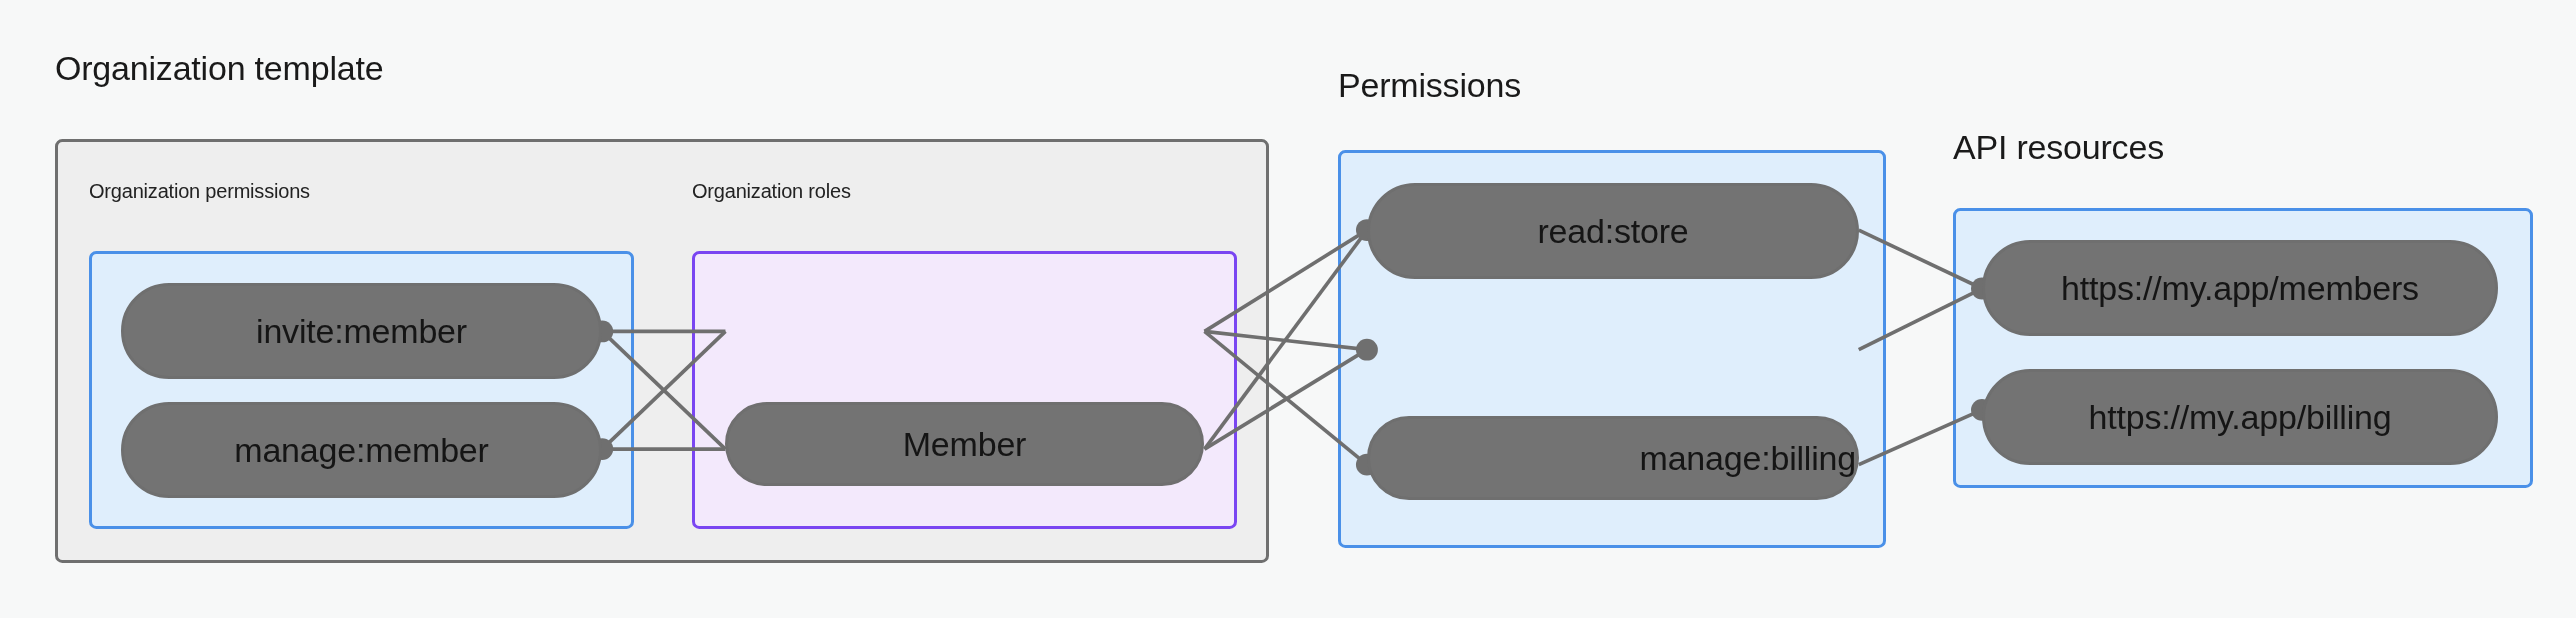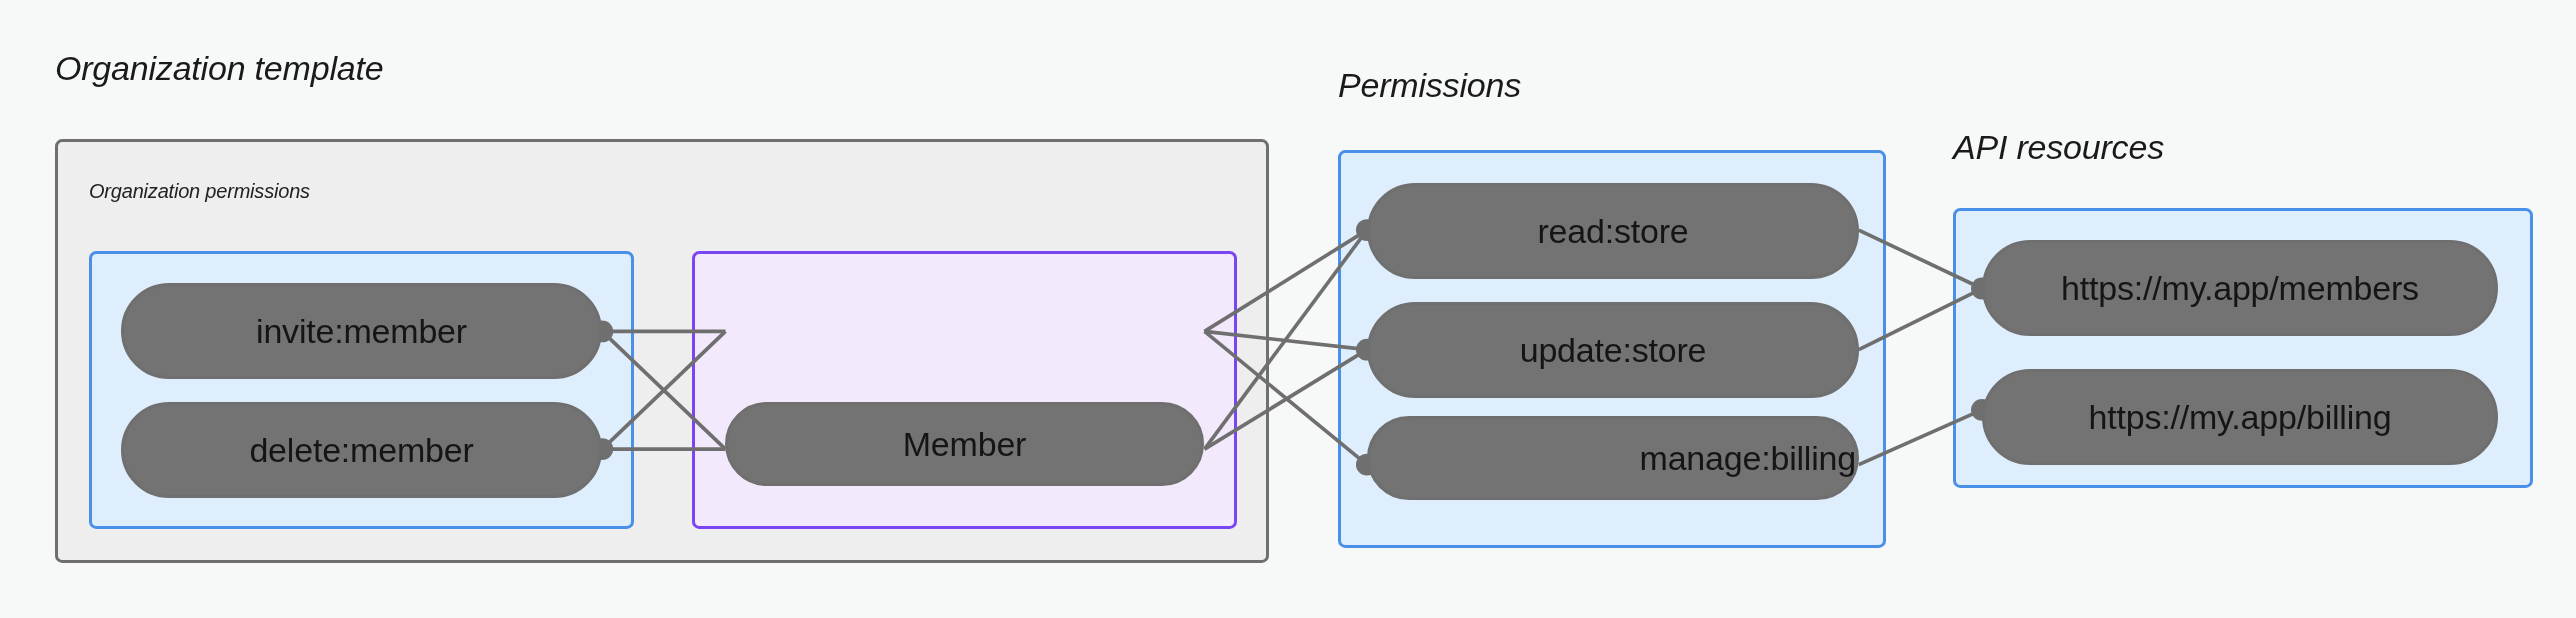--- a/index.html
+++ b/index.html
@@ -18,21 +18,20 @@
   }
 
   
   .caption {
     position: absolute;
     font-size: 34px;
     line-height: 1;
     color: #1a1a1a;
     white-space: nowrap;
     letter-spacing: -0.2px;
-    font-style: italic;
   }
   .caption.inner {
     font-size: 20px;
     color: #222;
   }
 
   
   .box {
     position: absolute;
     box-sizing: border-box;
@@ -95,20 +94,21 @@
   <div class="caption" style="left:55px; top:51px;">Organization template</div>
 
   <div class="caption" style="left:1338px; top:68px;">Permissions</div>
 
   <div class="caption" style="left:1953px; top:130px;">API resources</div>
 
   <div class="box box-gray" style="left:55px; top:139px; width:1214px; height:424px;"></div>
 
   <div class="caption inner" style="left:89px; top:181px;">Organization permissions</div>
 
+  <div class="caption inner" style="left:692px; top:181px;">Organization roles</div>
 
   <div class="box box-blue" style="left:89px; top:251px; width:545px; height:278px;"></div>
 
   <div class="box box-purple" style="left:692px; top:251px; width:545px; height:278px;"></div>
 
   <div class="box box-blue" style="left:1338px; top:150px; width:548px; height:398px;"></div>
 
   <div class="box box-blue" style="left:1953px; top:208px; width:580px; height:280px;"></div>
 
   <svg id="edges" viewBox="0 0 2823 678">
@@ -135,35 +135,32 @@
     <circle class="port" cx="1498" cy="509" r="12"></circle>
     <circle class="port" cx="2172" cy="316" r="12"></circle>
     <circle class="port" cx="2172" cy="449" r="12"></circle>
   </svg>
 
   <div class="pill" style="left:121px; top:283px; width:481px; height:96px;">
     <span>invite:member</span>
   </div>
 
   <div class="pill" style="left:121px; top:402px; width:481px; height:96px;">
-    <span>delete:member</span>
+    <span>manage:member</span>
   </div>
 
 
   <div class="pill" style="left:725px; top:402px; width:479px; height:84px;">
     <span>Member</span>
   </div>
 
   <div class="pill" style="left:1367px; top:183px; width:492px; height:96px;">
     <span>read:store</span>
   </div>
 
-  <div class="pill" style="left:1367px; top:302px; width:492px; height:96px;">
-    <span>update:store</span>
-  </div>
 
   <div class="pill" style="left:1367px; top:416px; width:492px; height:84px;justify-content:flex-end;">
     <span>manage:billing</span>
   </div>
 
   <div class="pill" style="left:1982px; top:240px; width:516px; height:96px;text-align:center;">
     <span>https://my.app/members</span>
   </div>
 
   <div class="pill" style="left:1982px; top:361px; width:516px; height:96px;margin-top:8px;">

